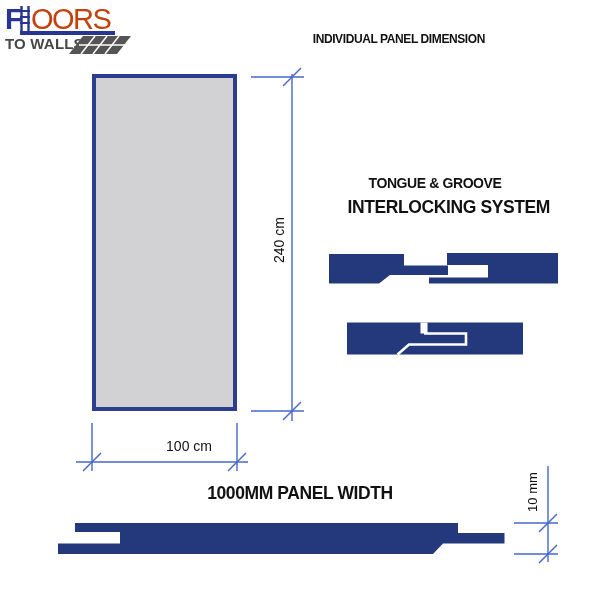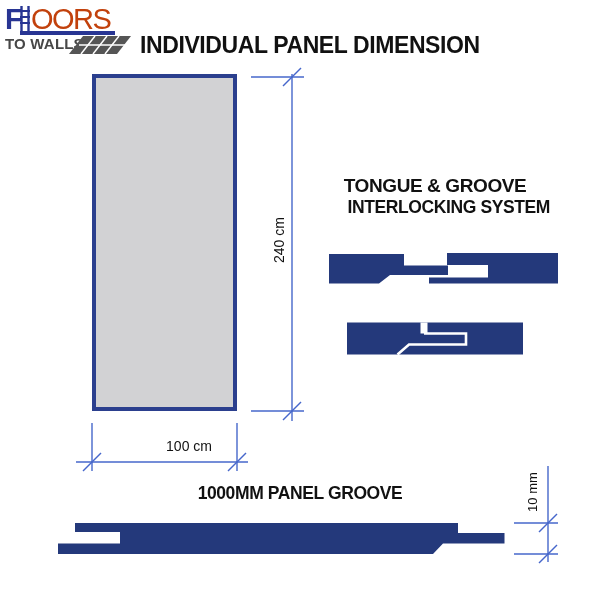--- a/index.html
+++ b/index.html
@@ -9,24 +9,24 @@
   }
   
   .logo{position:absolute;left:5px;top:6px;width:130px;height:50px;}
   .logo-f{position:absolute;left:0;top:-3px;font-size:29px;font-weight:700;color:#283593;letter-spacing:-1px;}
   .logo-ladder{position:absolute;left:14px;top:0px;}
   .logo-oors{position:absolute;left:26px;top:-3px;font-size:29px;font-weight:400;color:#c2410c;letter-spacing:-1.5px;}
   .logo-bar{position:absolute;left:15px;top:25px;width:95px;height:4px;background:#283593;}
   .logo-towalls{position:absolute;left:0;top:29px;font-size:15px;font-weight:700;color:#474747;letter-spacing:0.2px;}
   .logo-tiles{position:absolute;left:64px;top:30px;}
   
-  .h-main{position:absolute;left:140px;top:32px;width:345px;text-align:left;
-          font-size:23px;font-weight:700;letter-spacing:-0.4px;}
+  .h-main{position:absolute;left:140px;top:32px;width:345px;text-align:right;
+          font-size:12px;font-weight:700;letter-spacing:-0.4px;}
   .h-tg1{position:absolute;left:320px;top:175px;width:230px;text-align:center;
-         font-size:19px;font-weight:700;letter-spacing:-0.4px;}
+         font-size:14px;font-weight:700;letter-spacing:-0.4px;}
   .h-tg2{position:absolute;left:320px;top:197px;width:230px;text-align:right;
          font-size:17.5px;font-weight:700;letter-spacing:-0.4px;}
   .h-1000{position:absolute;left:150px;top:483px;width:300px;text-align:center;
           font-size:17.5px;font-weight:700;letter-spacing:-0.4px;}
   
   .lbl{font-size:14px;font-weight:400;color:#111;text-align:center;}
   .lbl-240{position:absolute;left:245px;top:231px;width:70px;height:18px;
            transform:rotate(-90deg);transform-origin:center;}
   .lbl-100{position:absolute;left:112px;top:438px;width:100px;text-align:right;}
   .lbl-10{position:absolute;left:503px;top:484px;width:60px;height:16px;font-size:13px;
@@ -58,21 +58,21 @@
       <line x1="10" y1="9" x2="56" y2="9" stroke="#ffffff" stroke-width="1.5"></line>
       <line x1="26" y1="0" x2="12" y2="18" stroke="#ffffff" stroke-width="1.5"></line>
       <line x1="38" y1="0" x2="24" y2="18" stroke="#ffffff" stroke-width="1.5"></line>
       <line x1="50" y1="0" x2="36" y2="18" stroke="#ffffff" stroke-width="1.5"></line>
     </svg>
   </div>
 
   <div class="h-main">INDIVIDUAL PANEL DIMENSION</div>
   <div class="h-tg1">TONGUE &amp; GROOVE</div>
   <div class="h-tg2">INTERLOCKING SYSTEM</div>
-  <div class="h-1000">1000MM PANEL GROOVE</div>
+  <div class="h-1000">1000MM PANEL WIDTH</div>
 
   <div class="panel-rect"></div>
 
   <svg class="overlay" width="600" height="600" viewBox="0 0 600 600">
 
     <g stroke="#4667cb" stroke-width="1.4" fill="none">
       <line x1="251" y1="77" x2="304" y2="77"></line>
       <line x1="251" y1="411" x2="304" y2="411"></line>
       <line x1="292" y1="74" x2="292" y2="421"></line>
       <line x1="283" y1="86" x2="301" y2="68"></line>

